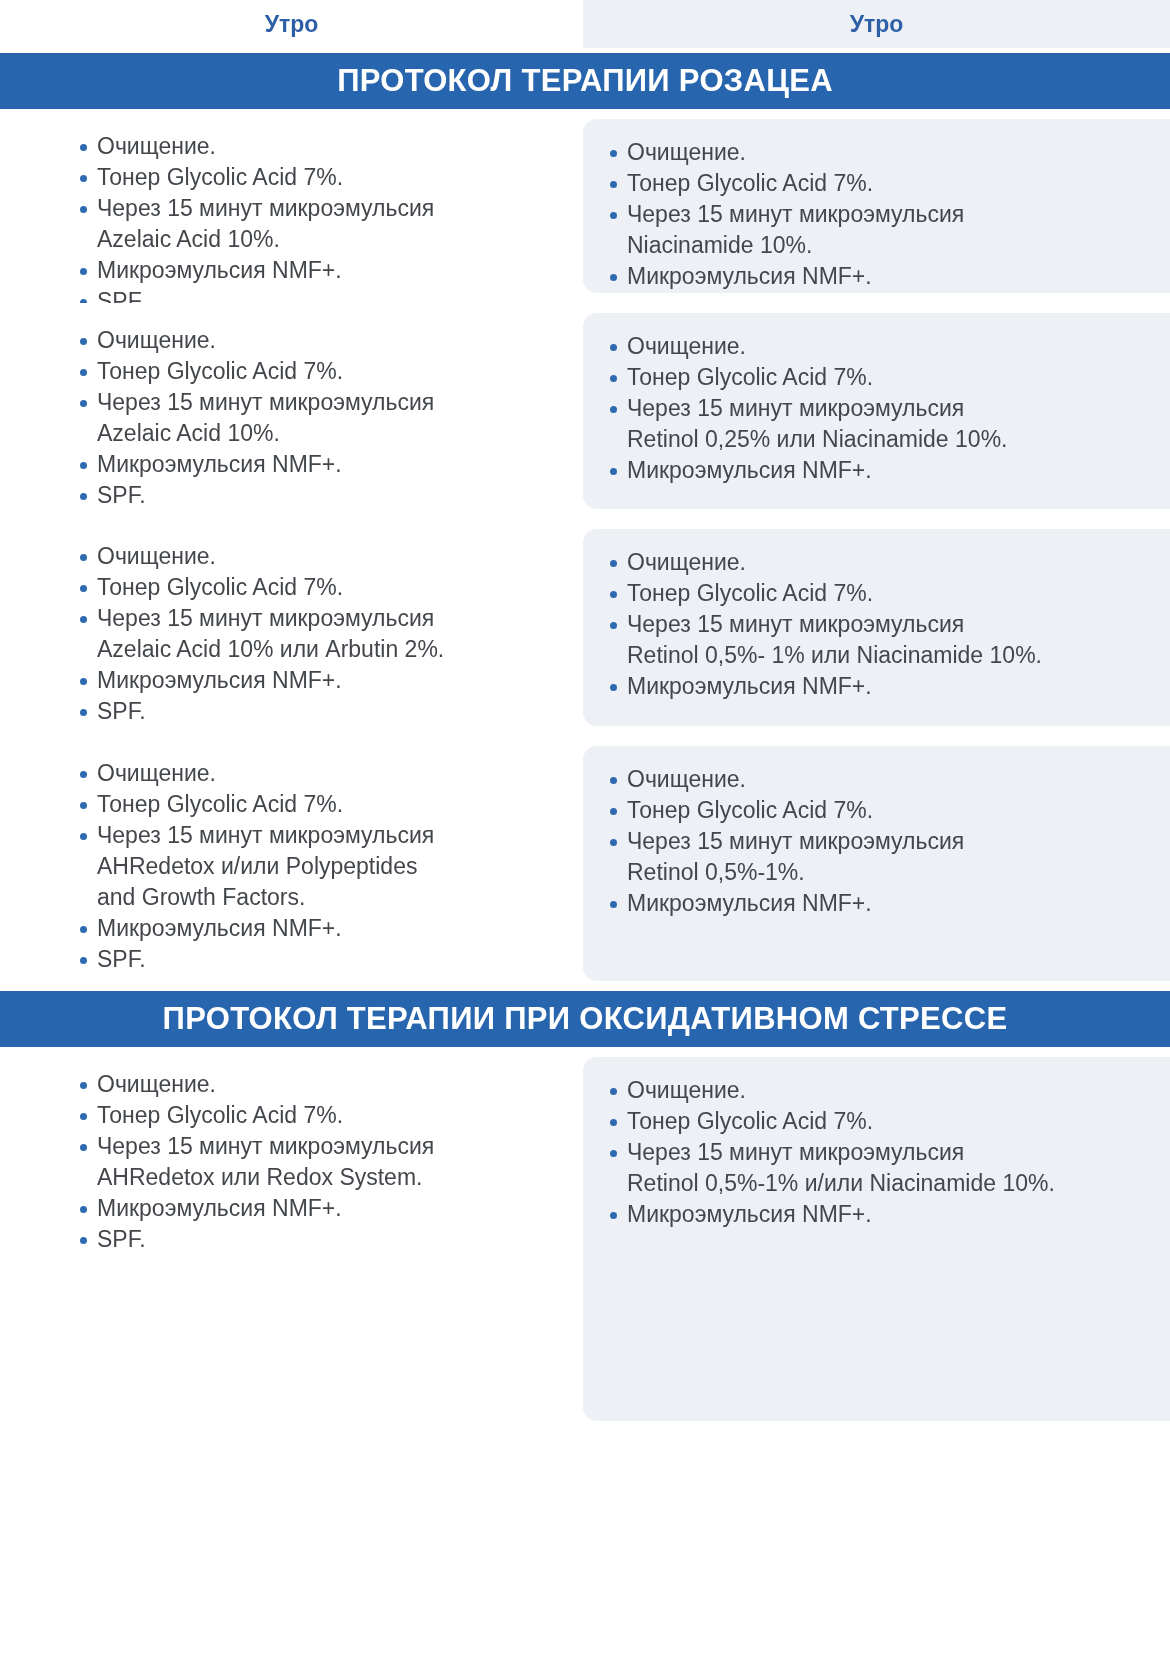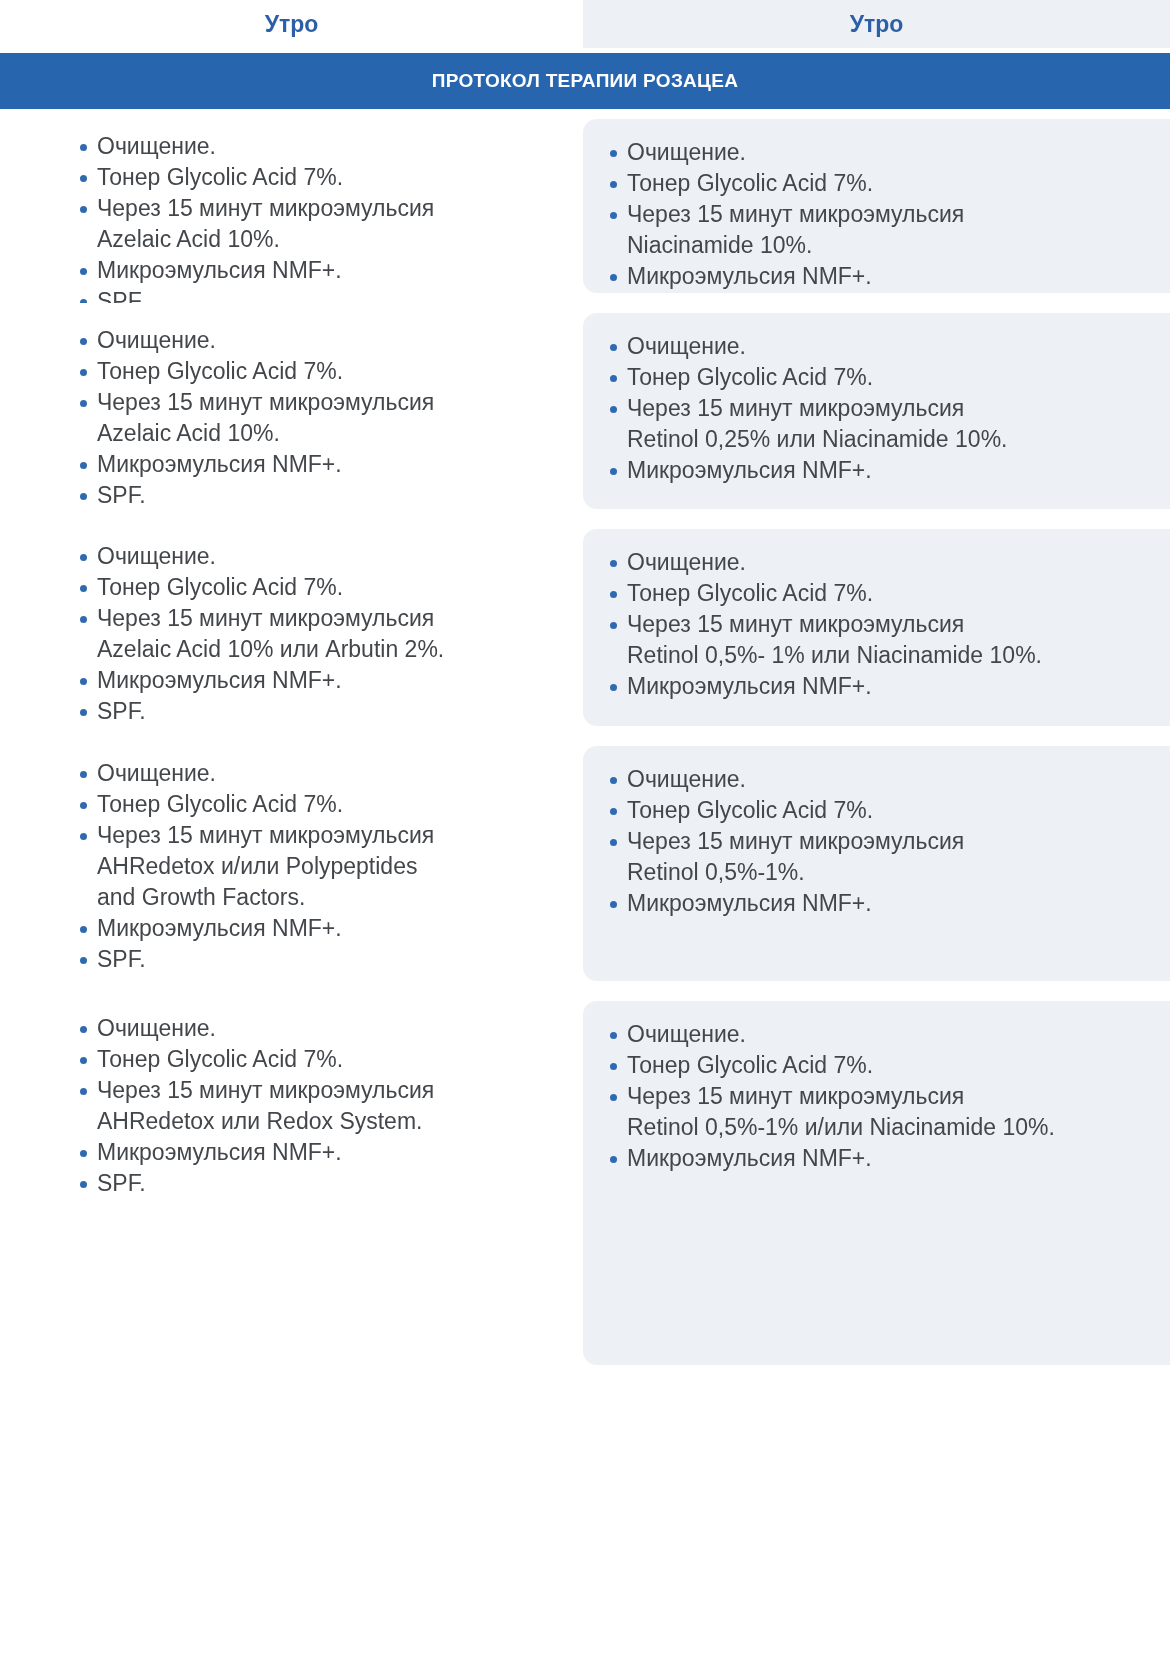--- a/index.html
+++ b/index.html
@@ -20,21 +20,21 @@
     margin:0 auto;
   }
   .header-row{display:flex;height:48px;flex:none;}
   .header-cell{display:flex;align-items:center;justify-content:center;
     font-weight:bold;font-size:23px;color:var(--header-label);}
   .header-cell.morning{width:583px;background:#ffffff;}
   .header-cell.evening{flex:1;background:var(--panel-bg);}
   .banner{
     height:56px;flex:none;background:var(--banner-bg);color:var(--banner-text);
     display:flex;align-items:center;justify-content:center;
-    font-weight:bold;font-size:19px;letter-spacing:.3px;
+    font-weight:bold;font-size:31px;letter-spacing:.3px;
   }
   .subheader{
     flex:none;background:var(--subheader-bg);color:var(--subheader-text);
     display:flex;align-items:center;justify-content:center;
     font-weight:bold;font-size:27px;letter-spacing:.3px;
   }
   .content-row{display:flex;flex:none;}
   .content-left{width:583px;background:#ffffff;padding-top:14px;}
   .content-right{flex:1;display:flex;padding:10px 0 10px 0;}
   .content-row:last-child .content-right{padding-bottom:0;}
@@ -260,20 +260,21 @@
 Retinol 0,5%-1%.</span>
               </li>
               <li>
                 <span class="bullet"></span>
                 <span class="step-text">Микроэмульсия NMF+.</span>
               </li>
             </ul>
           </div>
         </div>
       </div>
+      <div class="banner">ПРОТОКОЛ ТЕРАПИИ ПРИ ОКСИДАТИВНОМ СТРЕССЕ</div>
       <div class="content-row" style="height: 374px;">
         <div class="content-left">
           <ul class="steps">
             <li>
               <span class="bullet"></span>
               <span class="step-text">Очищение.</span>
             </li>
             <li>
               <span class="bullet"></span>
               <span class="step-text">Тонер Glycolic Acid 7%.</span>

